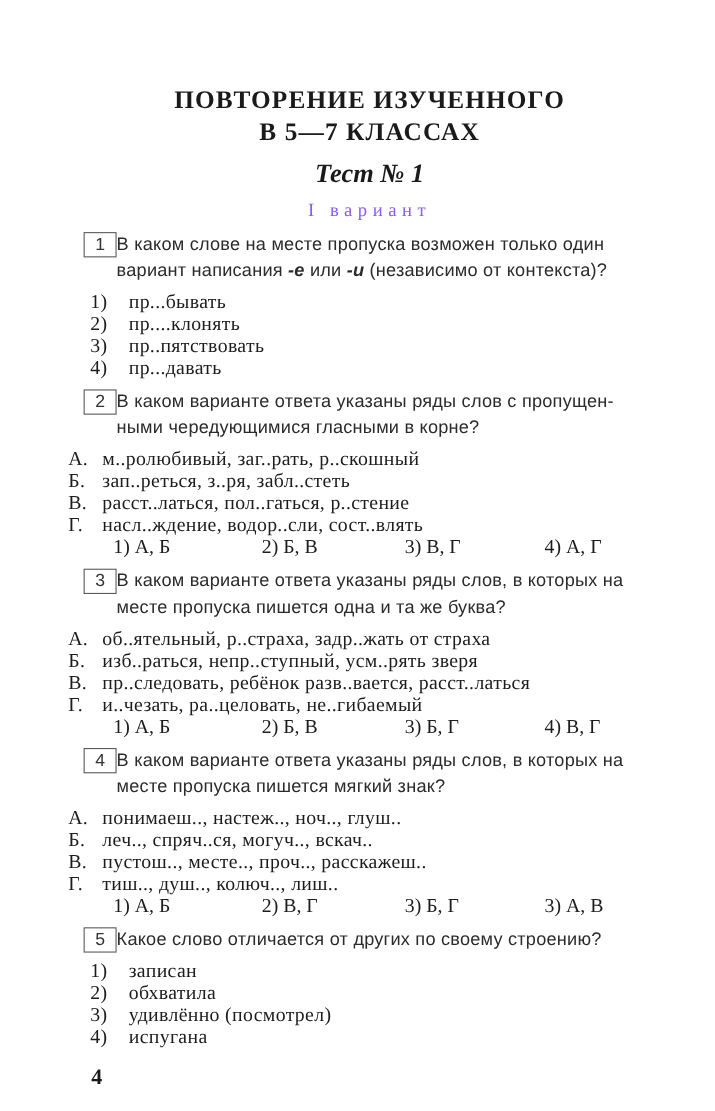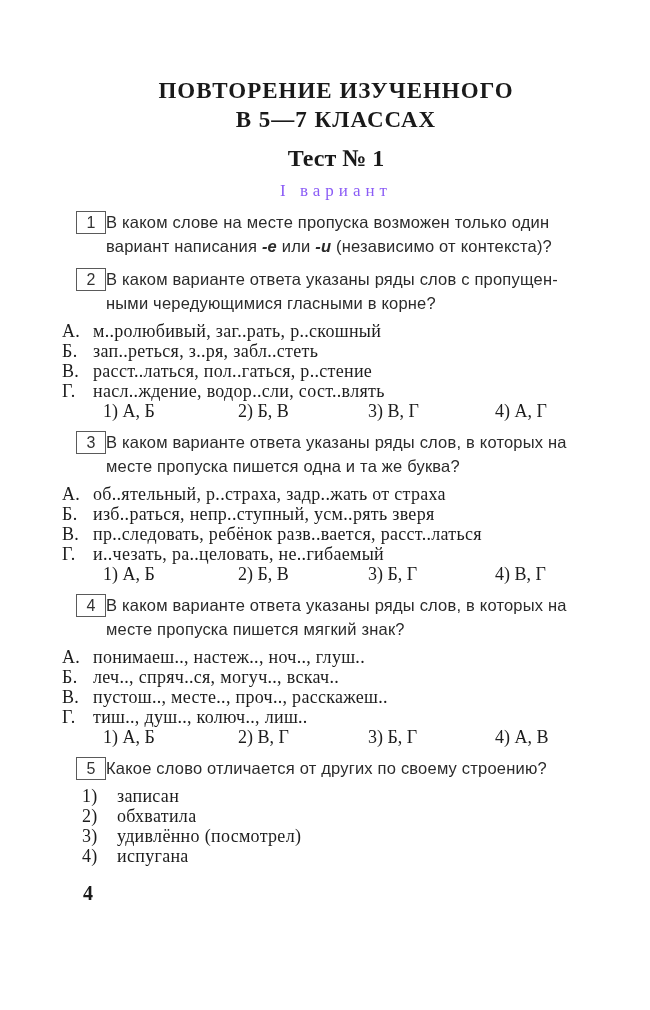--- a/index.html
+++ b/index.html
@@ -6,21 +6,21 @@
   html,body { width:650px; height:1010px; background:#ffffff; overflow:hidden; }
   body { font-family:"Liberation Serif","DejaVu Serif",serif; color:#1c1c1c; }
   .page { width:650px; height:1010px; padding:76px 40px 0 62px; }
 
   .main-title {
     text-align:center; font-weight:bold; font-size:23px; line-height:29px;
     letter-spacing:1px; color:#1a1a1a;
   }
   .test-title {
     text-align:center; font-weight:bold; font-size:24px; line-height:28px;
-    margin-top:10px; color:#1a1a1a;
+    margin-top:10px; color:#1a1a1a;font-style:italic;
   }
   .variant {
     text-align:center; font-size:17px; line-height:20px; margin-top:9px;
     letter-spacing:5px; color:#8b5cf6;
   }
 
   .question { margin-top:9px; }
   .q-head { display:flex; margin-left:14px; margin-bottom:6px; }
   .q-numbox {
     flex:0 0 auto; width:30px; height:23px; border:1.4px solid #5a5a5a;
@@ -64,20 +64,26 @@
   <div class="test-title">Тест № 1</div>
   <div class="variant">I вариант</div>
 
   <div class="question">
     <div class="q-head">
       <span class="q-numbox">1</span>
       <span class="q-stem">
         <span class="stem-line" style="display:block">В каком слове на месте пропуска возможен только один</span>
         <span class="stem-line" style="display:block"><span>вариант написания </span><span class="em">-е</span><span> или </span><span class="em">-и</span><span> (независимо от контекста)?</span></span>
       </span>
+    </div>
+    <div class="opt-list">
+      <div class="opt-row"><span class="opt-marker">1)</span><span>пр...бывать</span></div>
+      <div class="opt-row"><span class="opt-marker">2)</span><span>пр....клонять</span></div>
+      <div class="opt-row"><span class="opt-marker">3)</span><span>пр..пятствовать</span></div>
+      <div class="opt-row"><span class="opt-marker">4)</span><span>пр...давать</span></div>
     </div>
   </div>
 
   <div class="question">
     <div class="q-head">
       <span class="q-numbox">2</span>
       <span class="q-stem">
         <span style="display:block">В каком варианте ответа указаны ряды слов с пропущен-</span>
         <span style="display:block">ными чередующимися гласными в корне?</span>
       </span>
@@ -129,21 +135,21 @@
     <div class="letter-list">
       <div class="letter-row"><span class="letter-marker">А.</span><span>понимаеш.., настеж.., ноч.., глуш..</span></div>
       <div class="letter-row"><span class="letter-marker">Б.</span><span>леч.., спряч..ся, могуч.., вскач..</span></div>
       <div class="letter-row"><span class="letter-marker">В.</span><span>пустош.., месте.., проч.., расскажеш..</span></div>
       <div class="letter-row"><span class="letter-marker">Г.</span><span>тиш.., душ.., колюч.., лиш..</span></div>
     </div>
     <div class="answer-row">
       <span class="answer-cell c1">1) А, Б</span>
       <span class="answer-cell c2">2) В, Г</span>
       <span class="answer-cell c3">3) Б, Г</span>
-      <span class="answer-cell">4) А, В</span>
+      <span class="answer-cell">3) А, В</span>
     </div>
   </div>
 
   <div class="question">
     <div class="q-head">
       <span class="q-numbox">5</span>
       <span class="q-stem">
         <span style="display:block">Какое слово отличается от других по своему строению?</span>
       </span>
     </div>

